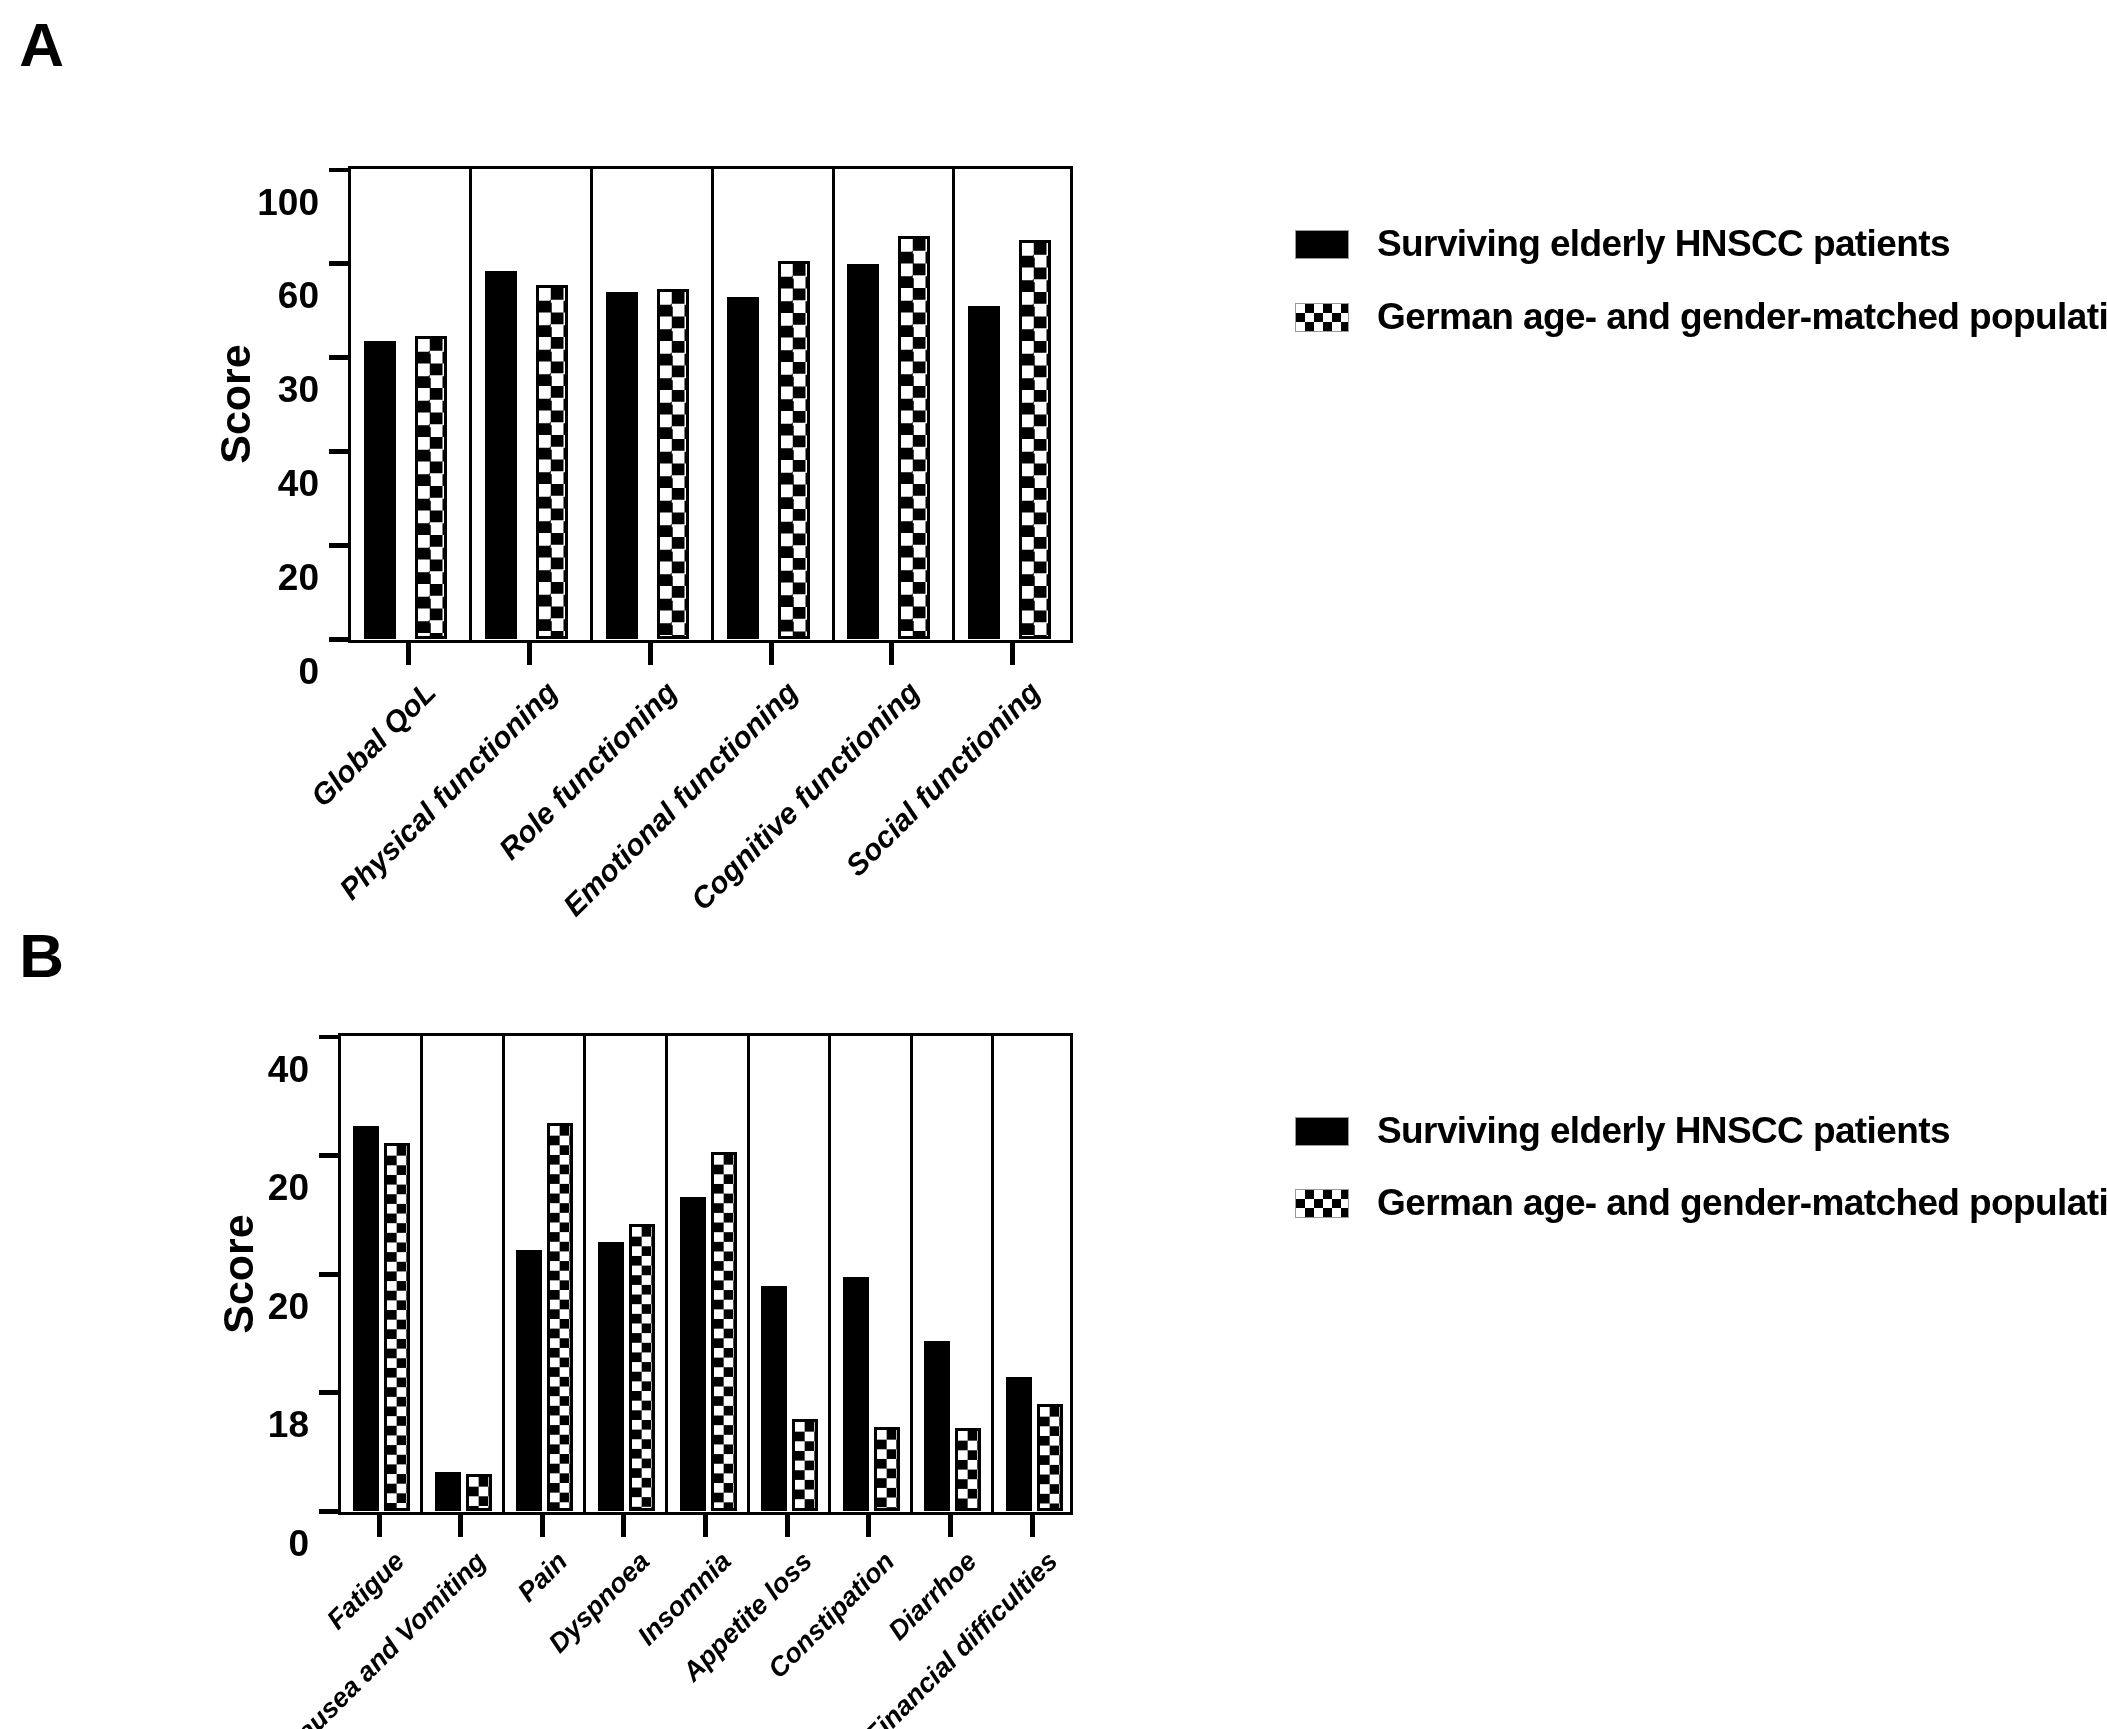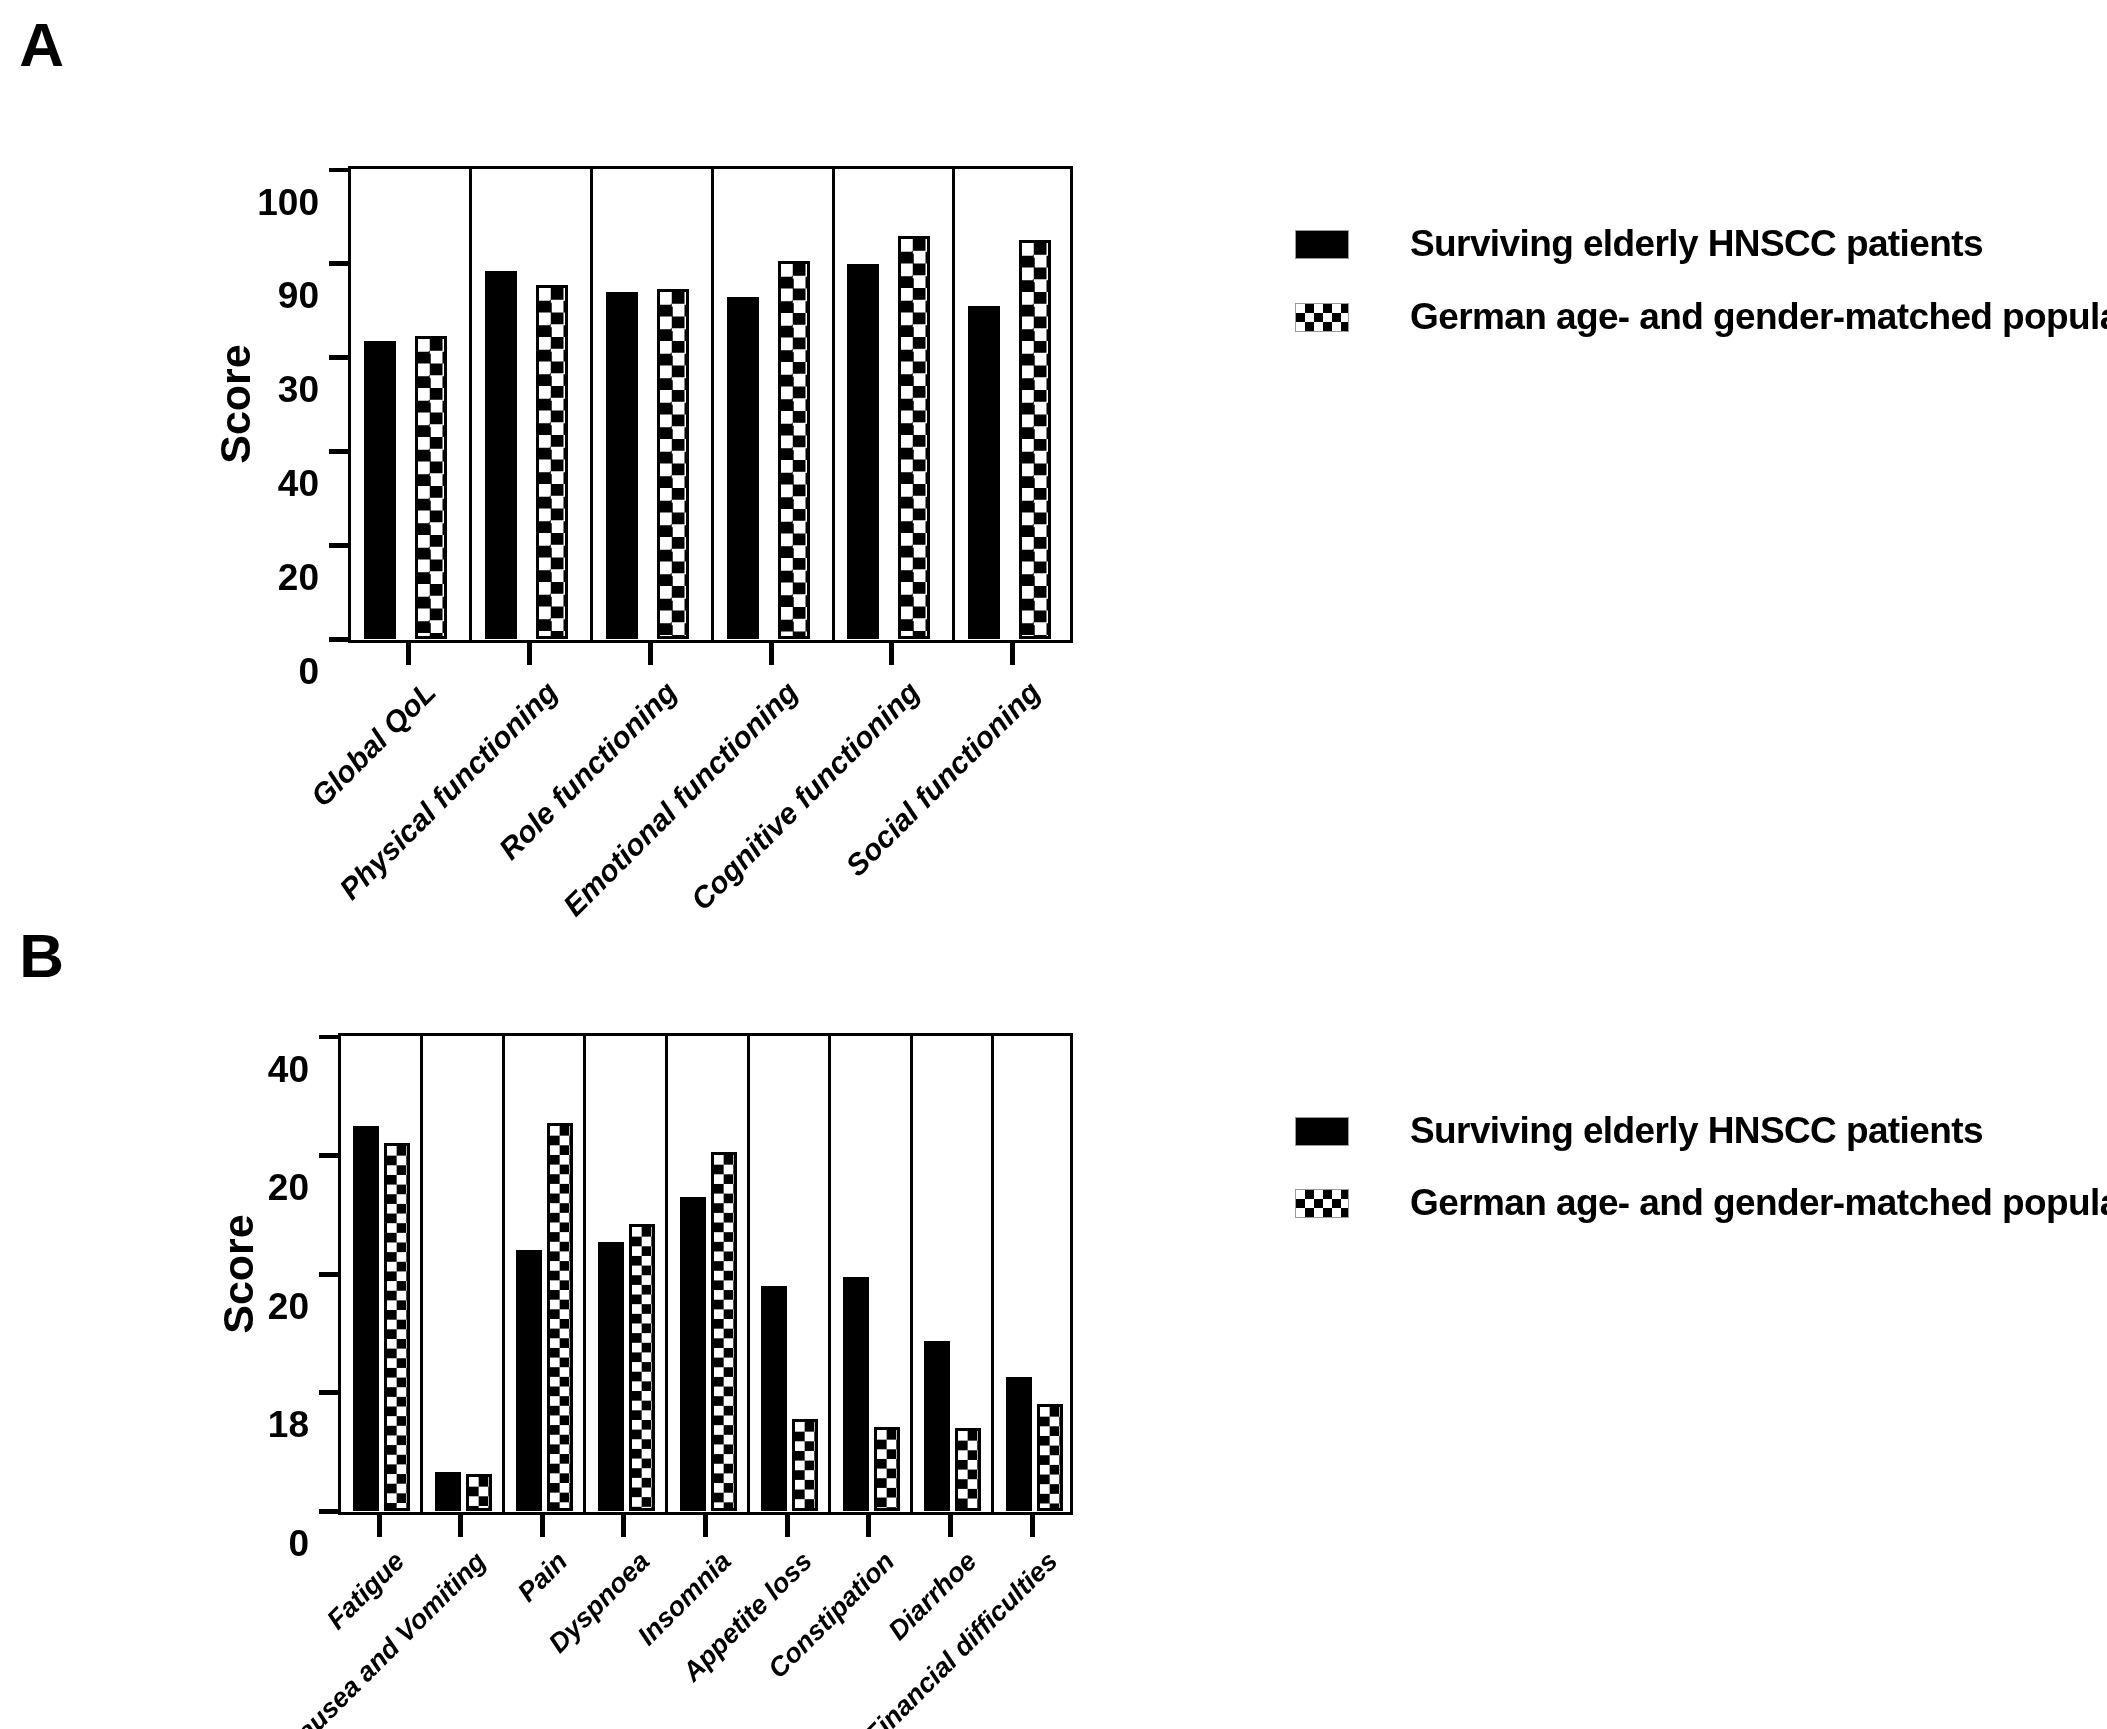--- a/index.html
+++ b/index.html
@@ -14,21 +14,21 @@
   .bar.checker{background-color:#fff;border:3.2px solid #000;box-sizing:border-box;
     background-image:conic-gradient(#000 0 25%, rgba(0,0,0,0) 0 50%, #000 0 75%, rgba(0,0,0,0) 0);
     background-size:var(--cksz) var(--cksz);}
   .ytick{position:absolute;height:4.5px;background:#000;}
   .yticklabel{position:absolute;font-size:37px;font-weight:700;text-align:right;line-height:39px;margin-top:32px;}
   .xtick{position:absolute;width:4.5px;background:#000;}
   .xlabwrap{position:absolute;width:0;height:0;}
   .xlab{position:absolute;right:0;top:0;transform-origin:top right;transform:rotate(-45deg);
         white-space:nowrap;font-weight:700;font-style:italic;text-align:right;}
   .score-label{position:absolute;font-size:43px;font-weight:700;transform:translate(-50%,-50%) rotate(-90deg);}
-  .legend-row{position:absolute;display:flex;align-items:center;height:30px;gap:33px;}
+  .legend-row{position:absolute;display:flex;align-items:center;height:30px;}
   .swatch{width:54px;height:29px;box-sizing:border-box;flex:0 0 auto;}
   .swatch.solid{background:#000;border:1.3px solid #999;}
   .swatch.checkerboard{border:1.9px solid #999;background-color:#fff;
     background-image:conic-gradient(#000 0 25%, rgba(0,0,0,0) 0 50%, #000 0 75%, rgba(0,0,0,0) 0);
     background-size:18px 18px;background-position:0 0;}
   .legend-label{margin-left:28px;font-size:37px;font-weight:700;letter-spacing:-0.6px;white-space:nowrap;line-height:30px;}
 </style>
 </head>
 <body>
 
@@ -88,21 +88,21 @@
       </div>
       <div class="ytick" style="left: -19.3px; width: 19.3px; top: 471px;"></div>
       <div class="yticklabel" style="left: -142px; width: 113px; top: 454px;">0</div>
       <div class="ytick" style="left: -19.3px; width: 19.3px; top: 377px;"></div>
       <div class="yticklabel" style="left: -142px; width: 113px; top: 360px;">20</div>
       <div class="ytick" style="left: -19.3px; width: 19.3px; top: 283px;"></div>
       <div class="yticklabel" style="left: -142px; width: 113px; top: 266px;">40</div>
       <div class="ytick" style="left: -19.3px; width: 19.3px; top: 189px;"></div>
       <div class="yticklabel" style="left: -142px; width: 113px; top: 172px;">30</div>
       <div class="ytick" style="left: -19.3px; width: 19.3px; top: 95px;"></div>
-      <div class="yticklabel" style="left: -142px; width: 113px; top: 78px;">90</div>
+      <div class="yticklabel" style="left: -142px; width: 113px; top: 78px;">60</div>
       <div class="ytick" style="left: -19.3px; width: 19.3px; top: 1.6px;"></div>
       <div class="yticklabel" style="left: -142px; width: 113px; top: -15.5px;">100</div>
     </div>
 
   <div class="legend-row" style="left:1295px;top:229px;">
     <div class="swatch solid"></div>
     <div class="legend-label">Surviving elderly HNSCC patients</div>
   </div>
   <div class="legend-row" style="left:1295px;top:302px;">
     <div class="swatch checkerboard"></div>

